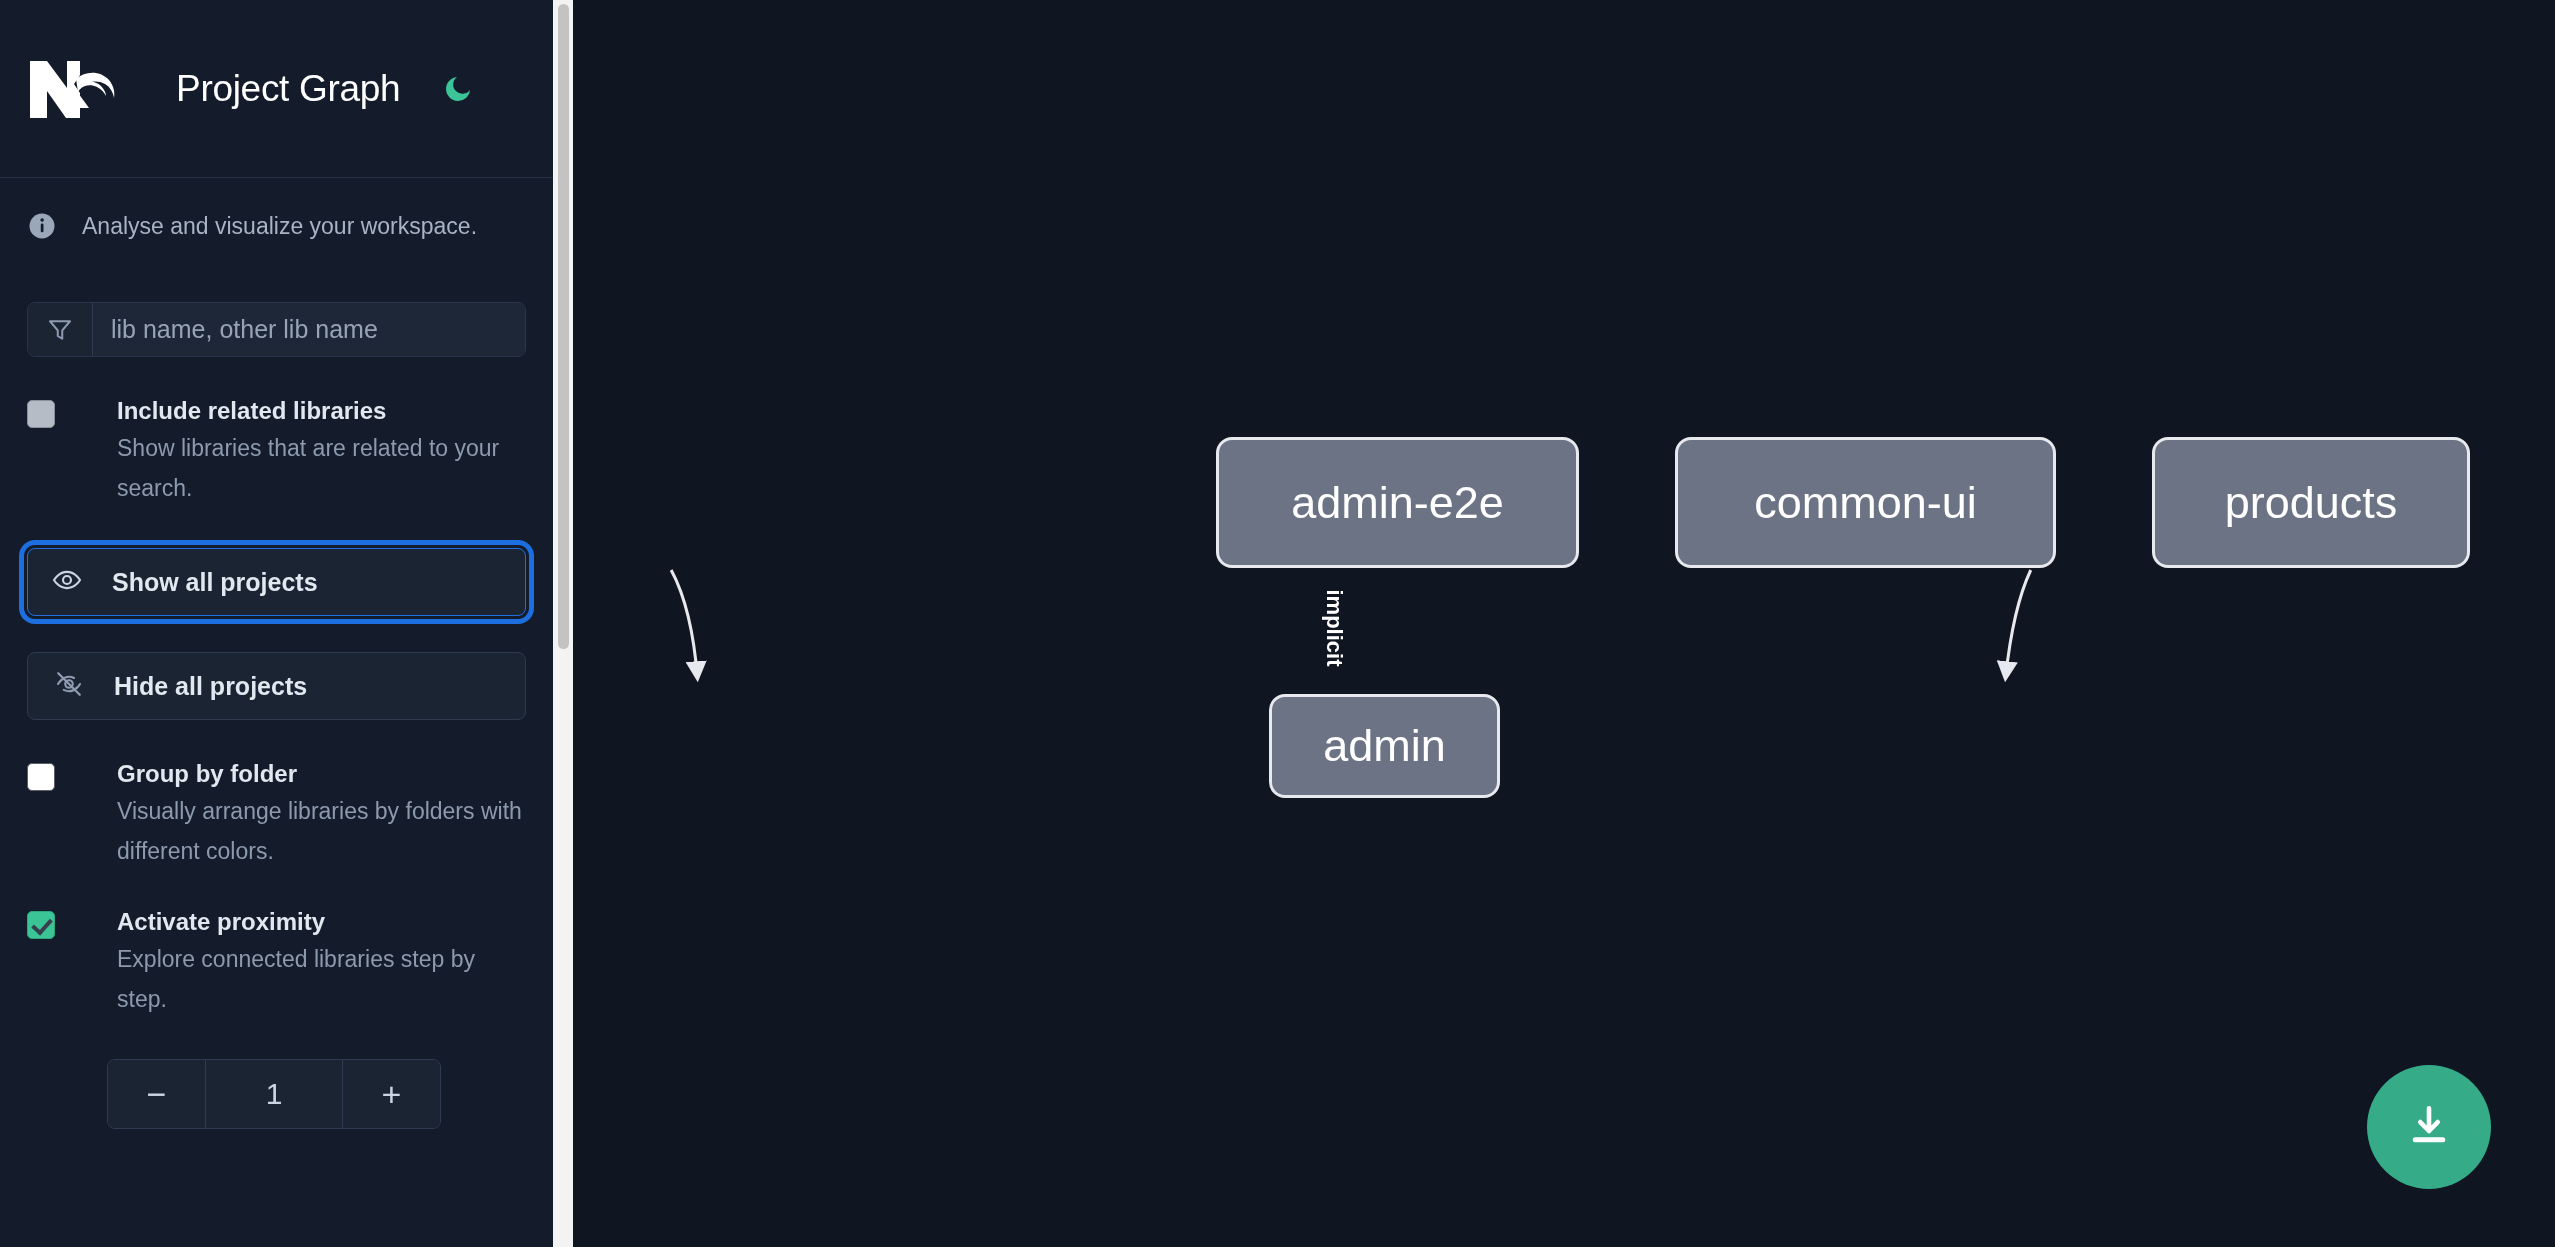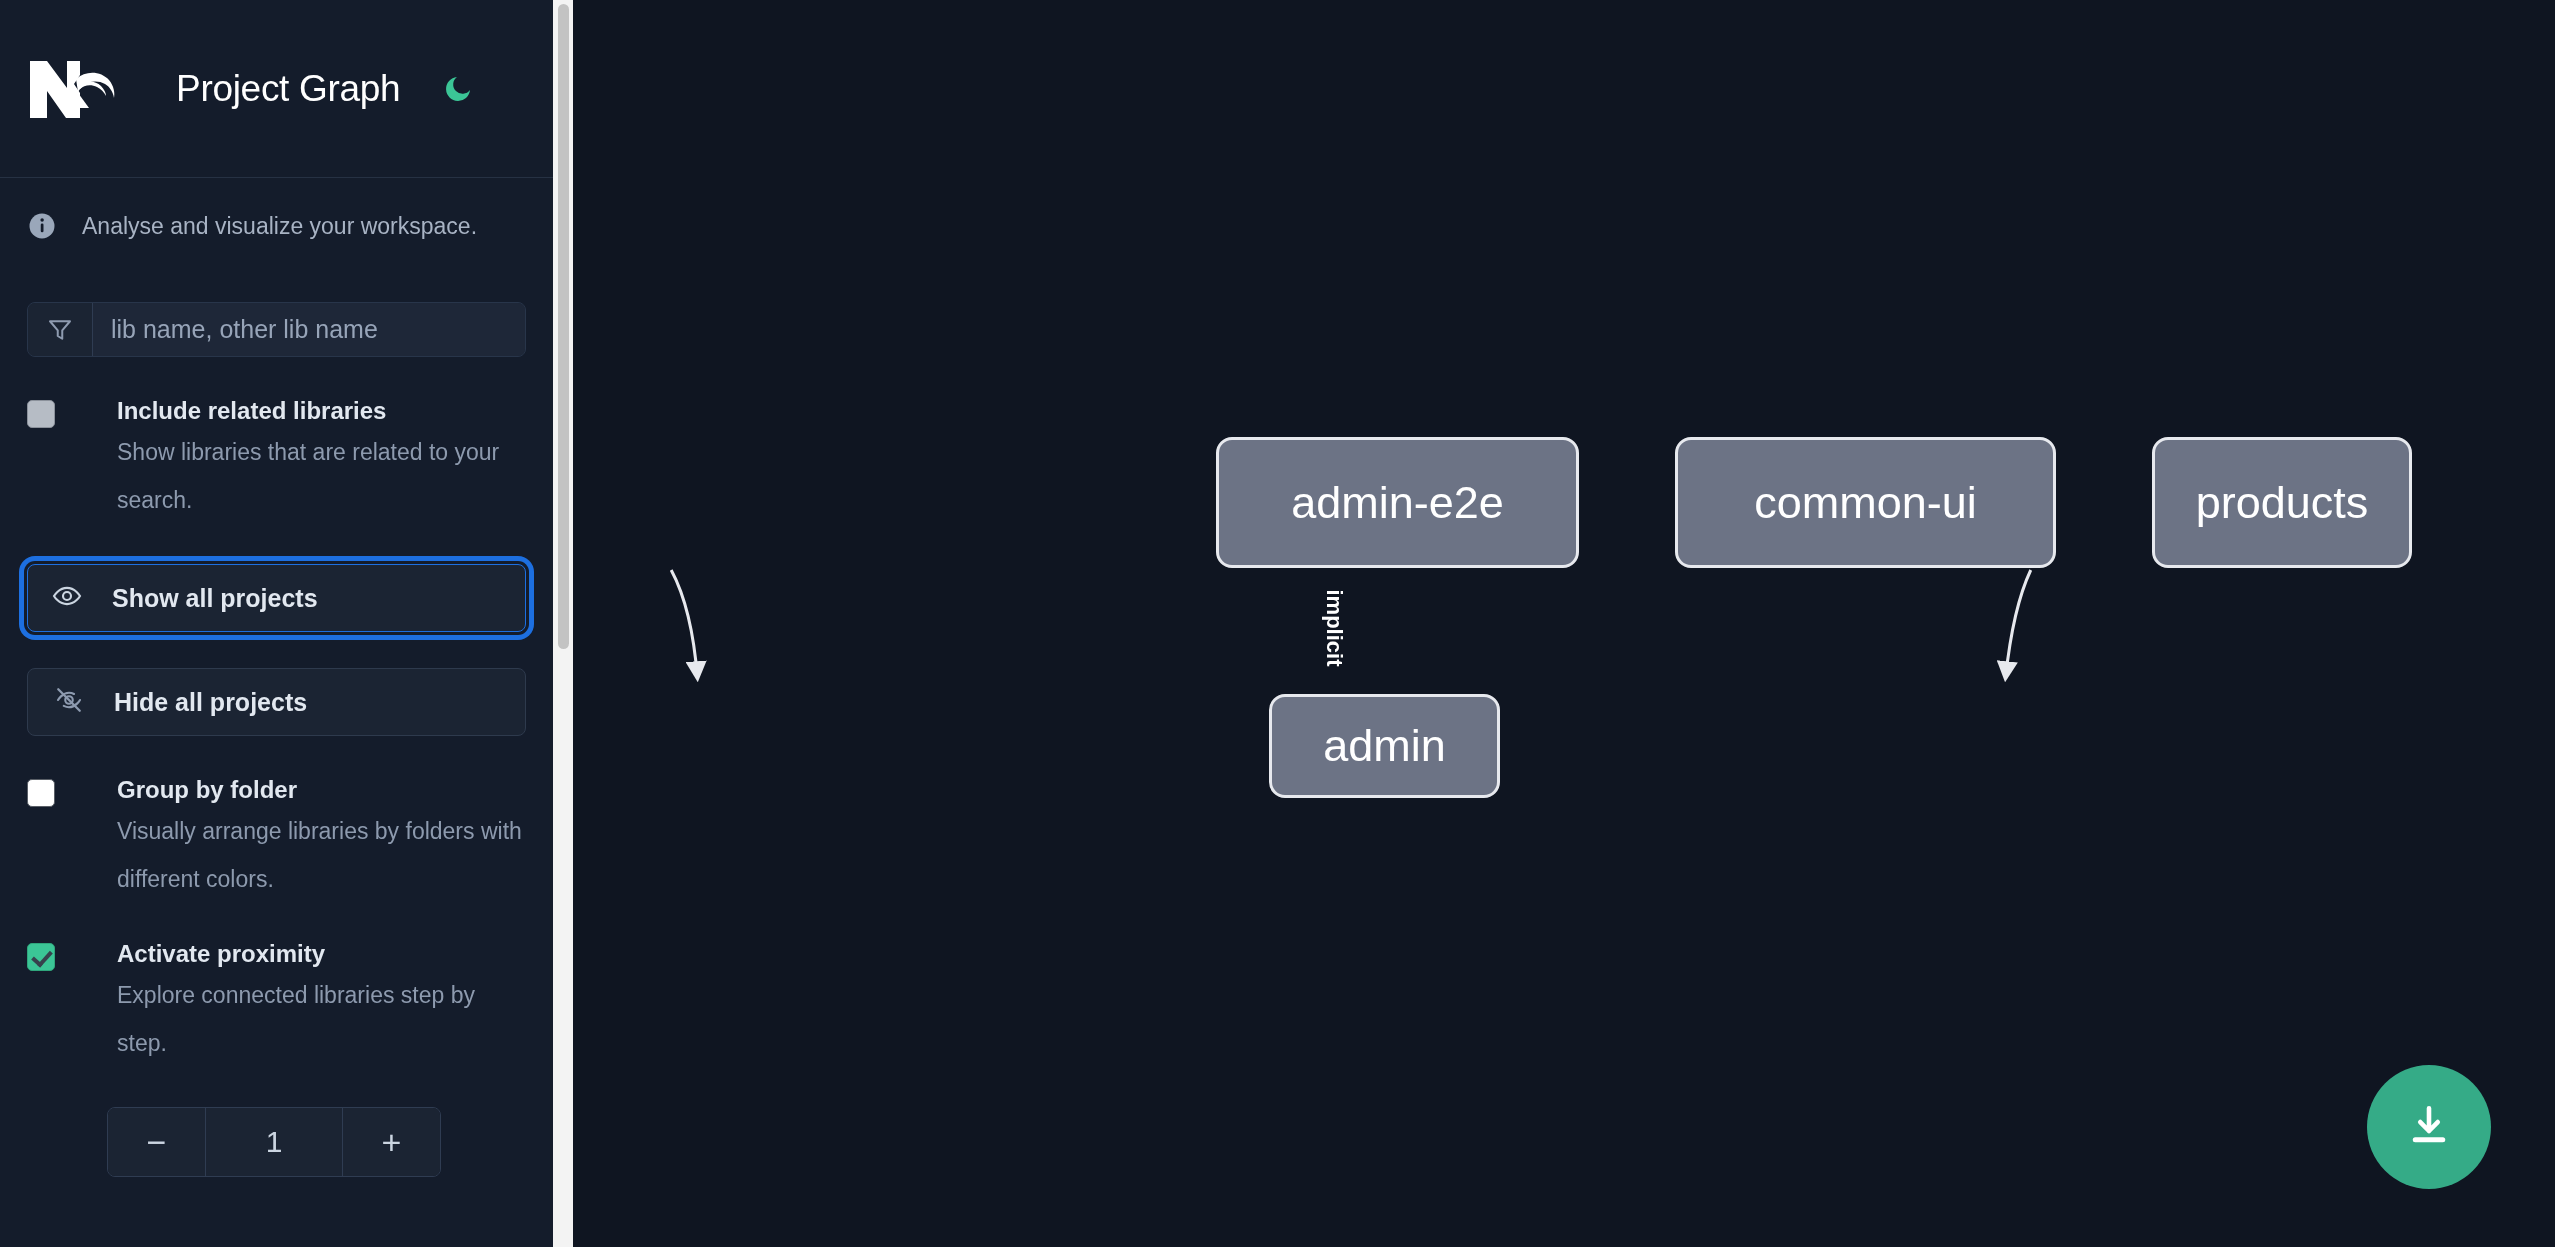--- a/index.html
+++ b/index.html
@@ -140,21 +140,21 @@
   .opt-label {
     font-size: 24px;
     color: #e2e8f0;
     font-weight: bold;
     line-height: 34px;
     white-space: nowrap;
   }
   .opt-desc {
     font-size: 23px;
     color: #8d9aae;
-    line-height: 48px;
+    line-height: 40px;
     max-width: 440px;
   }
 
   
   .btn {
     position: relative;
     display: flex;
     align-items: center;
     height: 68px;
     border-radius: 8px;
@@ -407,21 +407,21 @@
     </svg>
 
     <div class="node" style="left:663px; top:437px; width:363px; height:131px;">
       <span>admin-e2e</span>
     </div>
 
     <div class="node" style="left:1122px; top:437px; width:381px; height:131px;">
       <span>common-ui</span>
     </div>
 
-    <div class="node" style="left:1599px; top:437px; width:260px; height:131px;">
+    <div class="node" style="left:1599px; top:437px; width:318px; height:131px;">
       <span>products</span>
     </div>
 
     <div class="node" style="left:716px; top:694px; width:231px; height:104px;">
       <span>admin</span>
     </div>
 
     <span class="edge-label" style="left:742px; top:615px;">implicit</span>
 
     <button id="download-fab">

